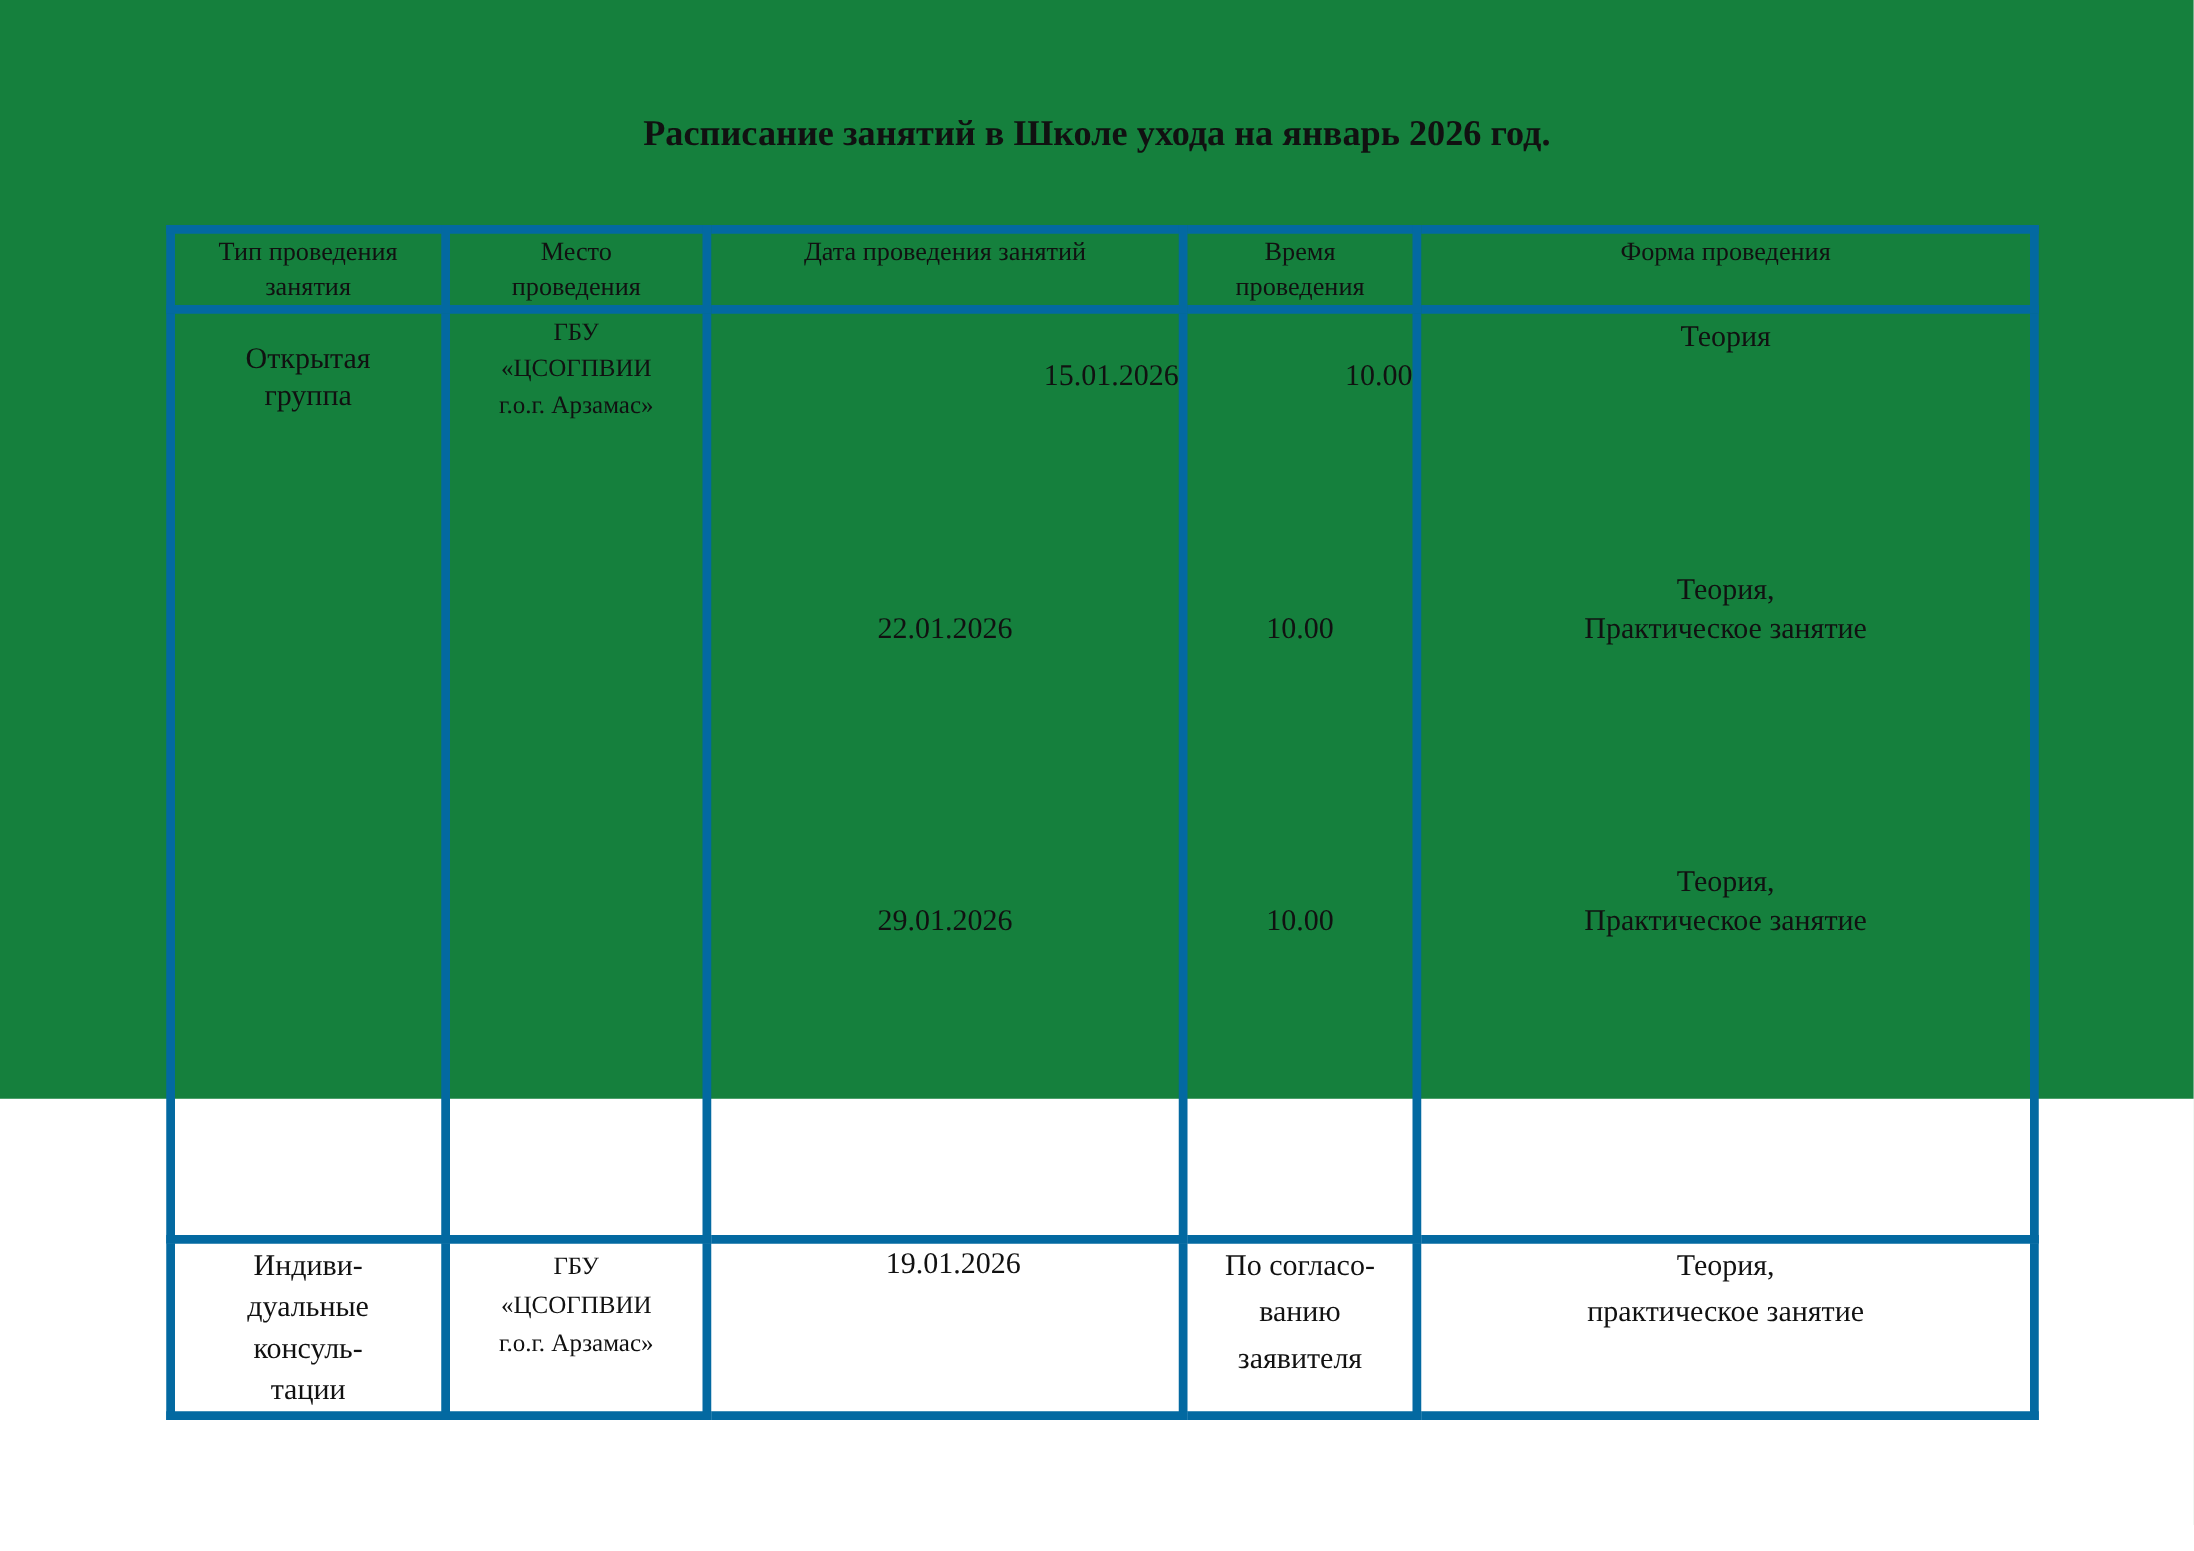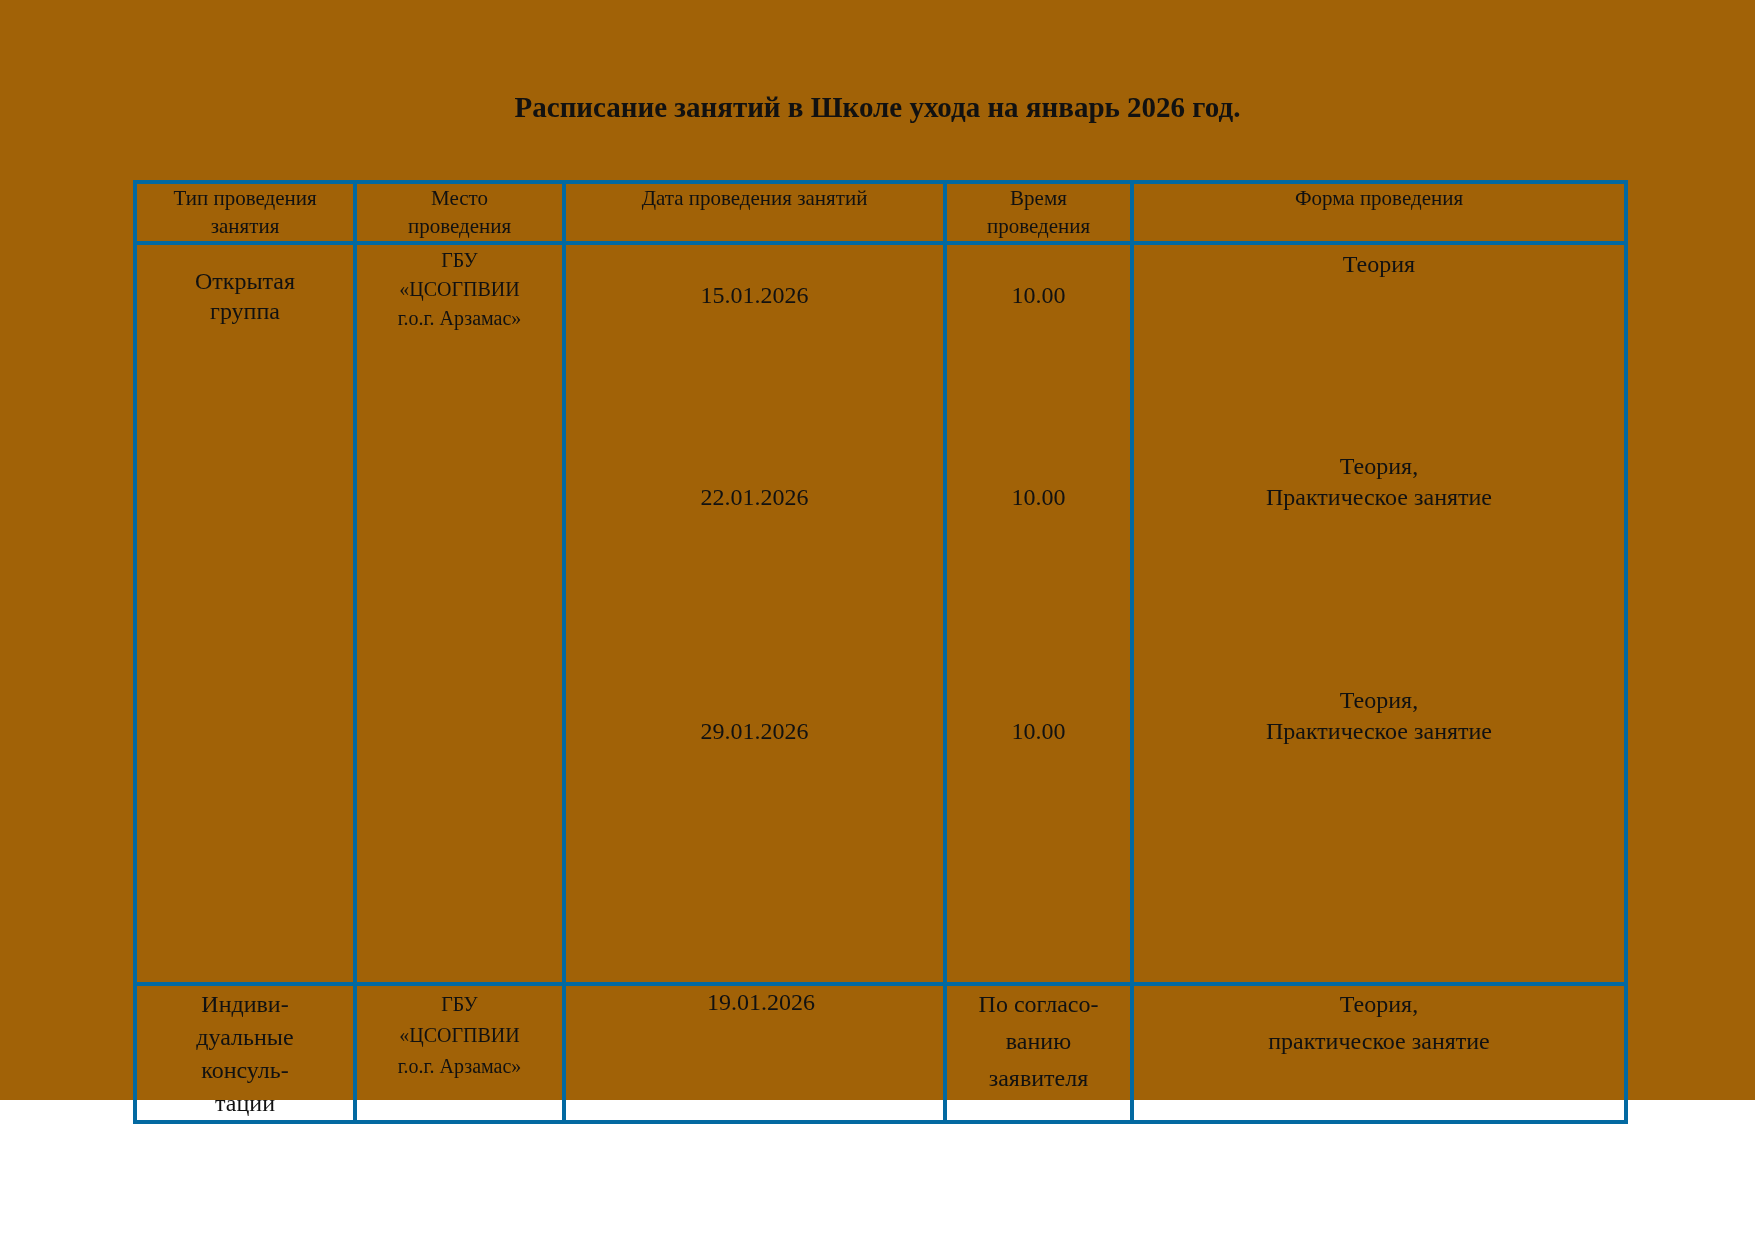--- a/index.html
+++ b/index.html
@@ -8,22 +8,22 @@
     background: #ffffff;
     width: 1755px;
     height: 1241px;
     overflow: hidden;
     font-family: "Liberation Serif", "DejaVu Serif", serif;
     color: #111111;
   }
   .page {
     position: relative;
     width: 1755px;
-    height: 1100px;
-    background: #a16207;
+    height: 879px;
+    background: #15803d;
   }
   .doc-title {
     position: absolute;
     top: 90px;
     left: 0;
     width: 1755px;
     text-align: center;
     font-size: 29px;
     font-weight: bold;
     line-height: 34px;
@@ -31,21 +31,21 @@
   }
   table.schedule {
     position: absolute;
     left: 133px;
     top: 180px;
     width: 1491px;
     border-collapse: collapse;
     table-layout: fixed;
   }
   table.schedule th, table.schedule td {
-    border: 4px solid #0369a1;
+    border: 7px solid #0369a1;
     padding: 0;
     vertical-align: top;
     text-align: center;
     font-weight: normal;
   }
   
   th.hc {
     height: 57px;
     font-size: 21px;
     line-height: 28px;
@@ -67,21 +67,21 @@
   .r1-place { font-size: 20px; line-height: 29px; margin-top: 1px; }
   .sess {
     position: absolute;
     left: 0;
     right: 0;
     text-align: center;
     font-size: 24px;
     line-height: 31px;
     white-space: pre-line;
   }
-  .s0-dt { top: 35px; }
+  .s0-dt { top: 35px; text-align: right; }
   .s1-dt { top: 237px; }
   .s2-dt { top: 471px; }
   .s0-f  { top: 4px; }
   .s1-f  { top: 206px; }
   .s2-f  { top: 440px; }
   
   td.r2 { height: 131px; }
   .r2-type  { font-size: 24px; line-height: 33px; margin-top: 2px; font-family: Liberation Serif, serif; }
   .r2-place { font-size: 20px; line-height: 31px; margin-top: 3px; }
   .r2-date  { font-size: 24px; line-height: 31px; margin-top: 1px; padding-left: 13px; }

